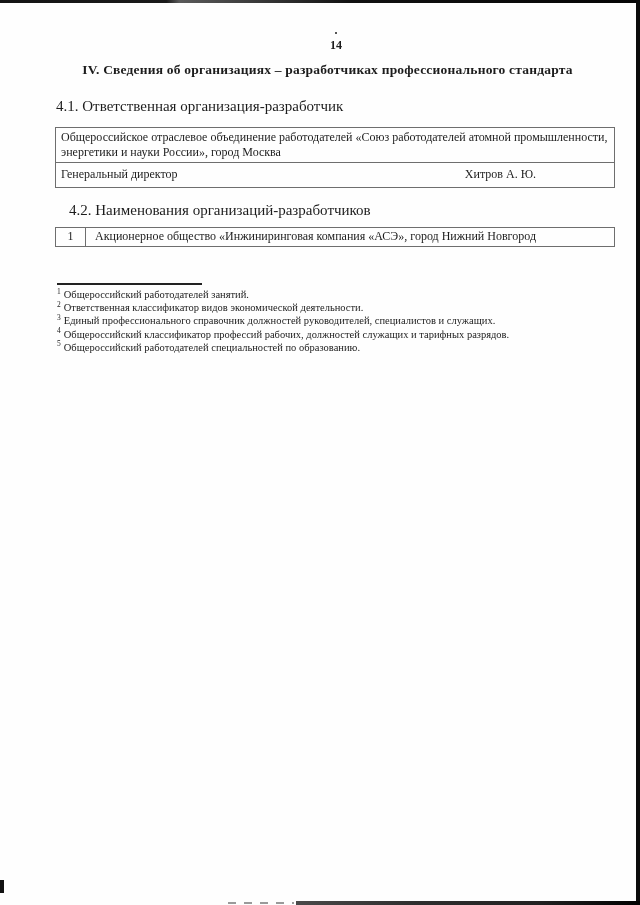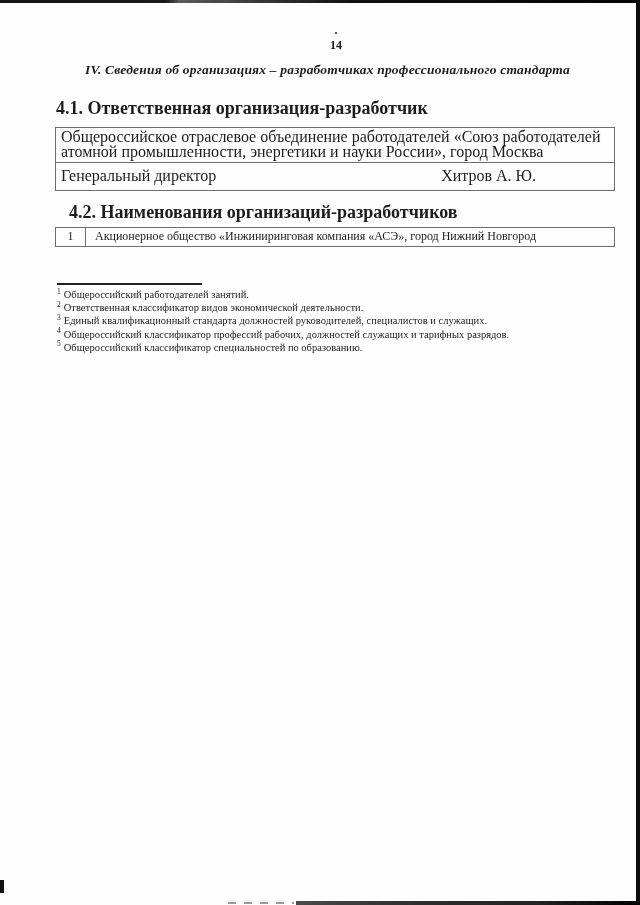--- a/index.html
+++ b/index.html
@@ -42,31 +42,30 @@
   }
   
   .page-number {
     position: absolute; top: 38px; left: 0; width: 672px;
     text-align: center; font-size: 12px; font-weight: bold;
   }
   .main-heading {
     position: absolute; top: 62px; left: 35px; width: 585px;
     text-align: center; font-size: 13.5px; font-weight: bold;
     letter-spacing: 0.2px;
-    font-style: italic;
   }
   .section-title {
-    position: absolute; left: 56px; font-size: 18px; font-weight: bold;
+    position: absolute; left: 56px; font-size: 15px; font-weight: normal;
   }
   .section-title.s41 { top: 98px; }
   .section-title.s42 { top: 202px; margin-left: 13px; }
 
   .table41 {
     position: absolute; top: 127px; left: 55px; width: 558px;
-    border: 1px solid #6e6e6e; font-size: 16px;
+    border: 1px solid #6e6e6e; font-size: 12px;
   }
   .table41 .row-org {
     padding: 2px 6px 3px 5px;
     line-height: 14.5px;
     border-bottom: 1px solid #6e6e6e;
   }
   .table41 .row-person {
     display: flex; justify-content: space-between; align-items: flex-end;
     padding: 4px 0 5px 5px;
   }
@@ -128,16 +127,16 @@
 
 <div class="table42">
   <div class="cell-num">1</div>
   <div class="cell-org">Акционерное общество «Инжиниринговая компания «АСЭ», город Нижний Новгород</div>
 </div>
 
 <div class="footnote-sep"></div>
 <div class="footnotes">
   <div class="footnote"><sup>1</sup><span>Общероссийский работодателей занятий.</span></div>
   <div class="footnote"><sup>2</sup><span>Ответственная классификатор видов экономической деятельности.</span></div>
-  <div class="footnote"><sup>3</sup><span>Единый квалификационный стандарта должностей руководителей, специалистов и служащих.</span></div>
+  <div class="footnote"><sup>3</sup><span>Единый профессионального справочник должностей руководителей, специалистов и служащих.</span></div>
   <div class="footnote"><sup>4</sup><span>Общероссийский классификатор профессий рабочих, должностей служащих и тарифных разрядов.</span></div>
-  <div class="footnote"><sup>5</sup><span>Общероссийский классификатор специальностей по образованию.</span></div>
+  <div class="footnote"><sup>5</sup><span>Общероссийский работодателей специальностей по образованию.</span></div>
 </div>
 
 </body></html>

